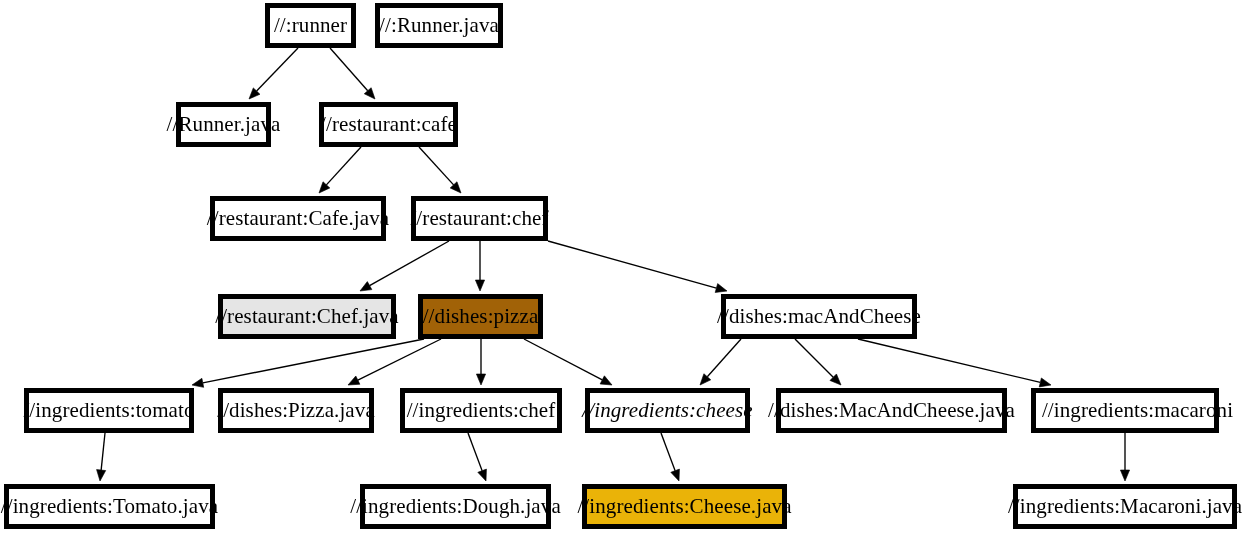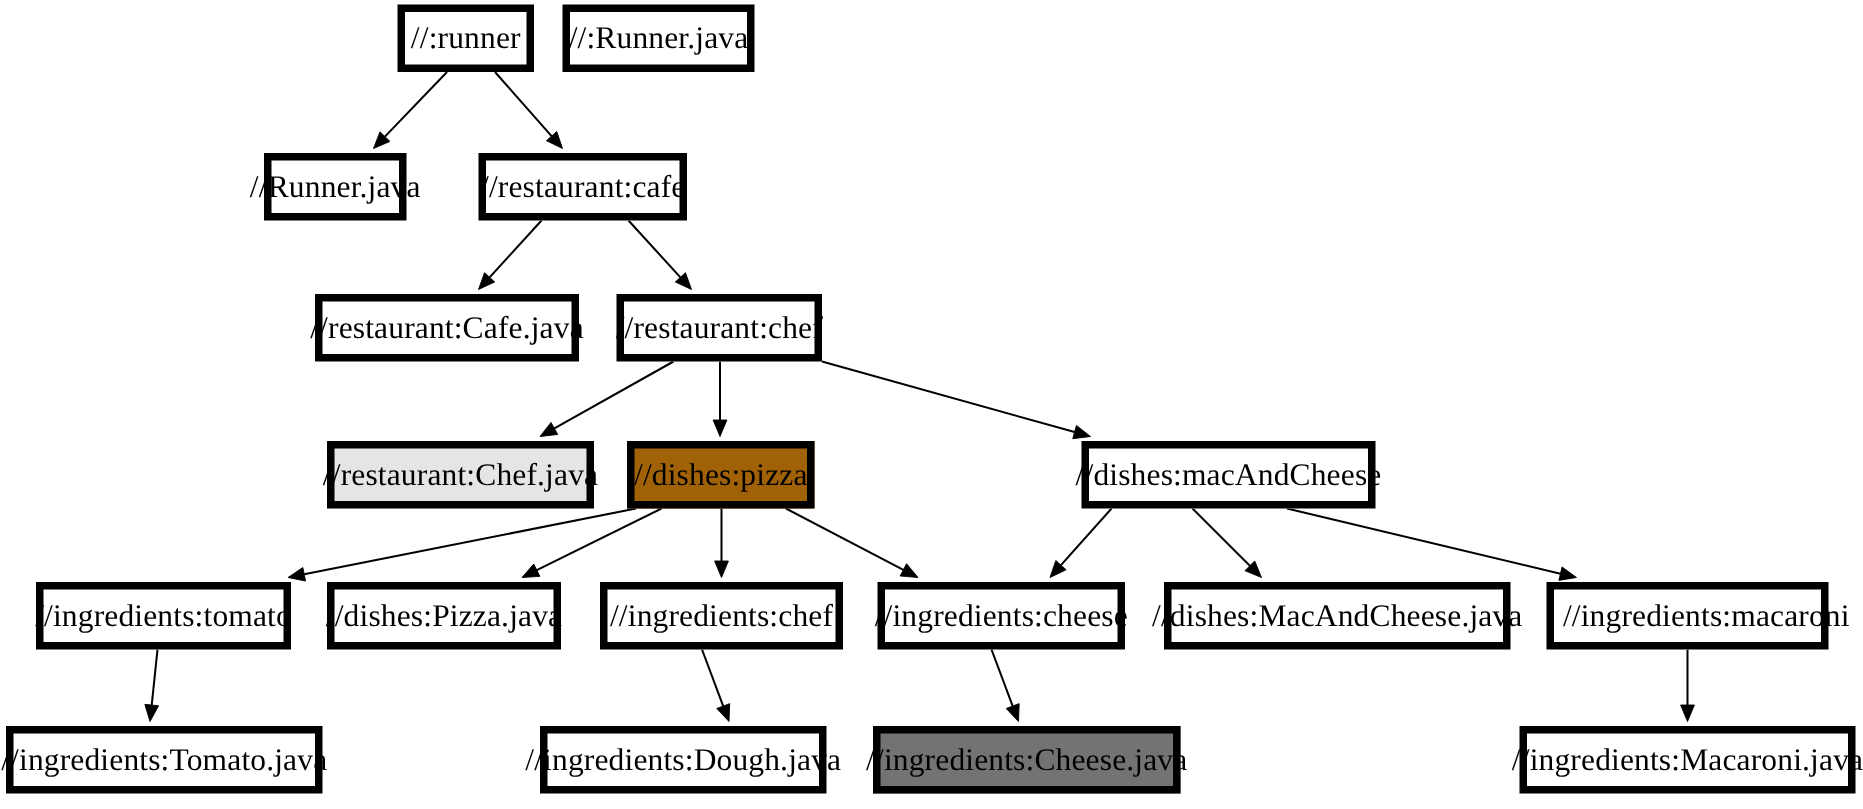--- a/index.html
+++ b/index.html
@@ -155,35 +155,35 @@
       </div>
       <div class="node-box" style="left: 24px; top: 388px; width: 170px; height: 45px; border-color: rgb(0, 0, 0); background: rgb(255, 255, 255);">
         <span>//ingredients:tomato</span>
       </div>
       <div class="node-box" style="left: 218px; top: 388px; width: 156px; height: 45px; border-color: rgb(0, 0, 0); background: rgb(255, 255, 255);">
         <span>//dishes:Pizza.java</span>
       </div>
       <div class="node-box" style="left: 400px; top: 388px; width: 162px; height: 45px; border-color: rgb(0, 0, 0); background: rgb(255, 255, 255);">
         <span>//ingredients:chef</span>
       </div>
-      <div class="node-box" style="left: 585px; top: 388px; width: 165px; height: 45px; border-color: rgb(0, 0, 0); background: rgb(255, 255, 255);">
+      <div class="node-box" style="left: 585px; top: 388px; width: 165px; height: 45px; border-color: rgb(0, 0, 0); background: rgb(255, 255, 255); font-style: italic;">
         <span>//ingredients:cheese</span>
       </div>
       <div class="node-box" style="left: 776px; top: 388px; width: 231px; height: 45px; border-color: rgb(0, 0, 0); background: rgb(255, 255, 255);">
         <span>//dishes:MacAndCheese.java</span>
       </div>
       <div class="node-box" style="left: 1031px; top: 388px; width: 188px; height: 45px; border-color: rgb(0, 0, 0); background: rgb(255, 255, 255); padding-left: 25px;">
         <span>//ingredients:macaroni</span>
       </div>
       <div class="node-box" style="left: 4px; top: 484px; width: 211px; height: 45px; border-color: rgb(0, 0, 0); background: rgb(255, 255, 255);">
         <span>//ingredients:Tomato.java</span>
       </div>
       <div class="node-box" style="left: 360px; top: 484px; width: 191px; height: 45px; border-color: rgb(0, 0, 0); background: rgb(255, 255, 255);">
         <span>//ingredients:Dough.java</span>
       </div>
-      <div class="node-box" style="left: 582px; top: 484px; width: 205px; height: 45px; border-color: rgb(0, 0, 0); background: #737373;">
+      <div class="node-box" style="left: 582px; top: 484px; width: 205px; height: 45px; border-color: rgb(0, 0, 0); background: #eab308;">
         <span>//ingredients:Cheese.java</span>
       </div>
       <div class="node-box" style="left: 1013px; top: 484px; width: 224px; height: 45px; border-color: rgb(0, 0, 0); background: rgb(255, 255, 255);">
         <span>//ingredients:Macaroni.java</span>
       </div>
     </div>
 </div>
 
 </body></html>

